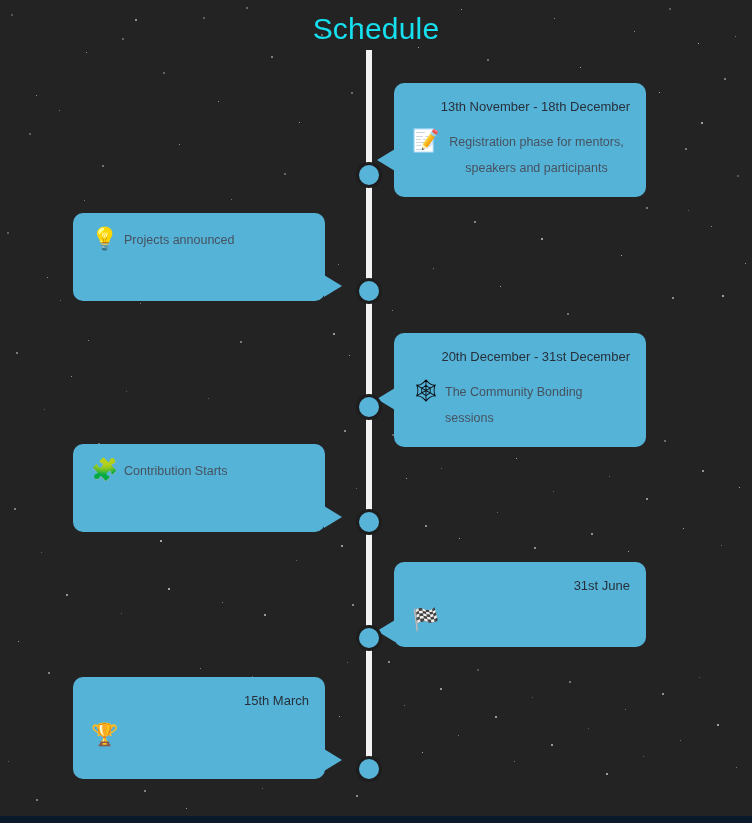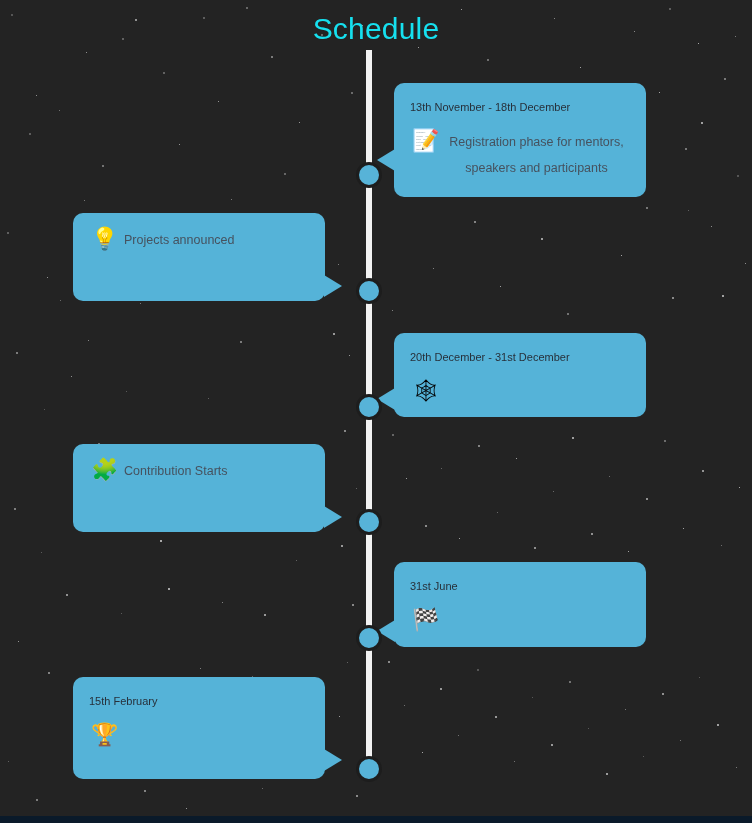--- a/index.html
+++ b/index.html
@@ -87,23 +87,23 @@
     width: 252px;
     background: #55b3d8;
     border-radius: 10px;
     z-index: 3;
     padding: 14px 16px 16px 16px;
   }
   .tl-card.side-right { left: 394px; }
   .tl-card.side-left  { left: 73px;  }
 
   .card-date {
-    text-align: left;
+    text-align: right;
     color: #27303a;
-    font-size: 11px;
+    font-size: 13px;
     line-height: 20px;
     margin-bottom: 12px;
     white-space: nowrap;
   }
 
   .card-body {
     display: flex;
     align-items: flex-start;
     gap: 7px;
     padding: 0 2px;
@@ -325,20 +325,21 @@
           <span class="card-icon">💡</span>
           <span class="card-desc">Projects announced</span>
         </div>
       </div>
       <div class="timeline-dot" style="top:394px"></div>
       <div class="tl-card side-right" style="top:333px;min-height:81px">
         <div class="card-arrow point-left" style="top:55px"></div>
         <div class="card-date">20th December - 31st December</div>
         <div class="card-body">
           <span class="card-icon">🕸</span>
+          <span class="card-desc">The Community Bonding sessions</span>
         </div>
       </div>
       <div class="timeline-dot" style="top:509px"></div>
       <div class="tl-card side-left" style="top:444px;min-height:88px">
         <div class="card-arrow point-right" style="top:62px"></div>
         <div class="card-body">
           <span class="card-icon">🧩</span>
           <span class="card-desc">Contribution Starts</span>
         </div>
       </div>
@@ -346,21 +347,21 @@
       <div class="tl-card side-right" style="top:562px;min-height:85px">
         <div class="card-arrow point-left" style="top:58px"></div>
         <div class="card-date">31st June</div>
         <div class="card-body">
           <span class="card-icon">🏁</span>
         </div>
       </div>
       <div class="timeline-dot" style="top:756px"></div>
       <div class="tl-card side-left two-line" style="top:677px;min-height:102px">
         <div class="card-arrow point-right" style="top:72px"></div>
-        <div class="card-date">15th February</div>
+        <div class="card-date">15th March</div>
         <div class="card-body">
           <span class="card-icon">🏆</span>
         </div>
       </div>
     </div>
 
   <div id="bottom-strip"></div>
 
 </div>
 

